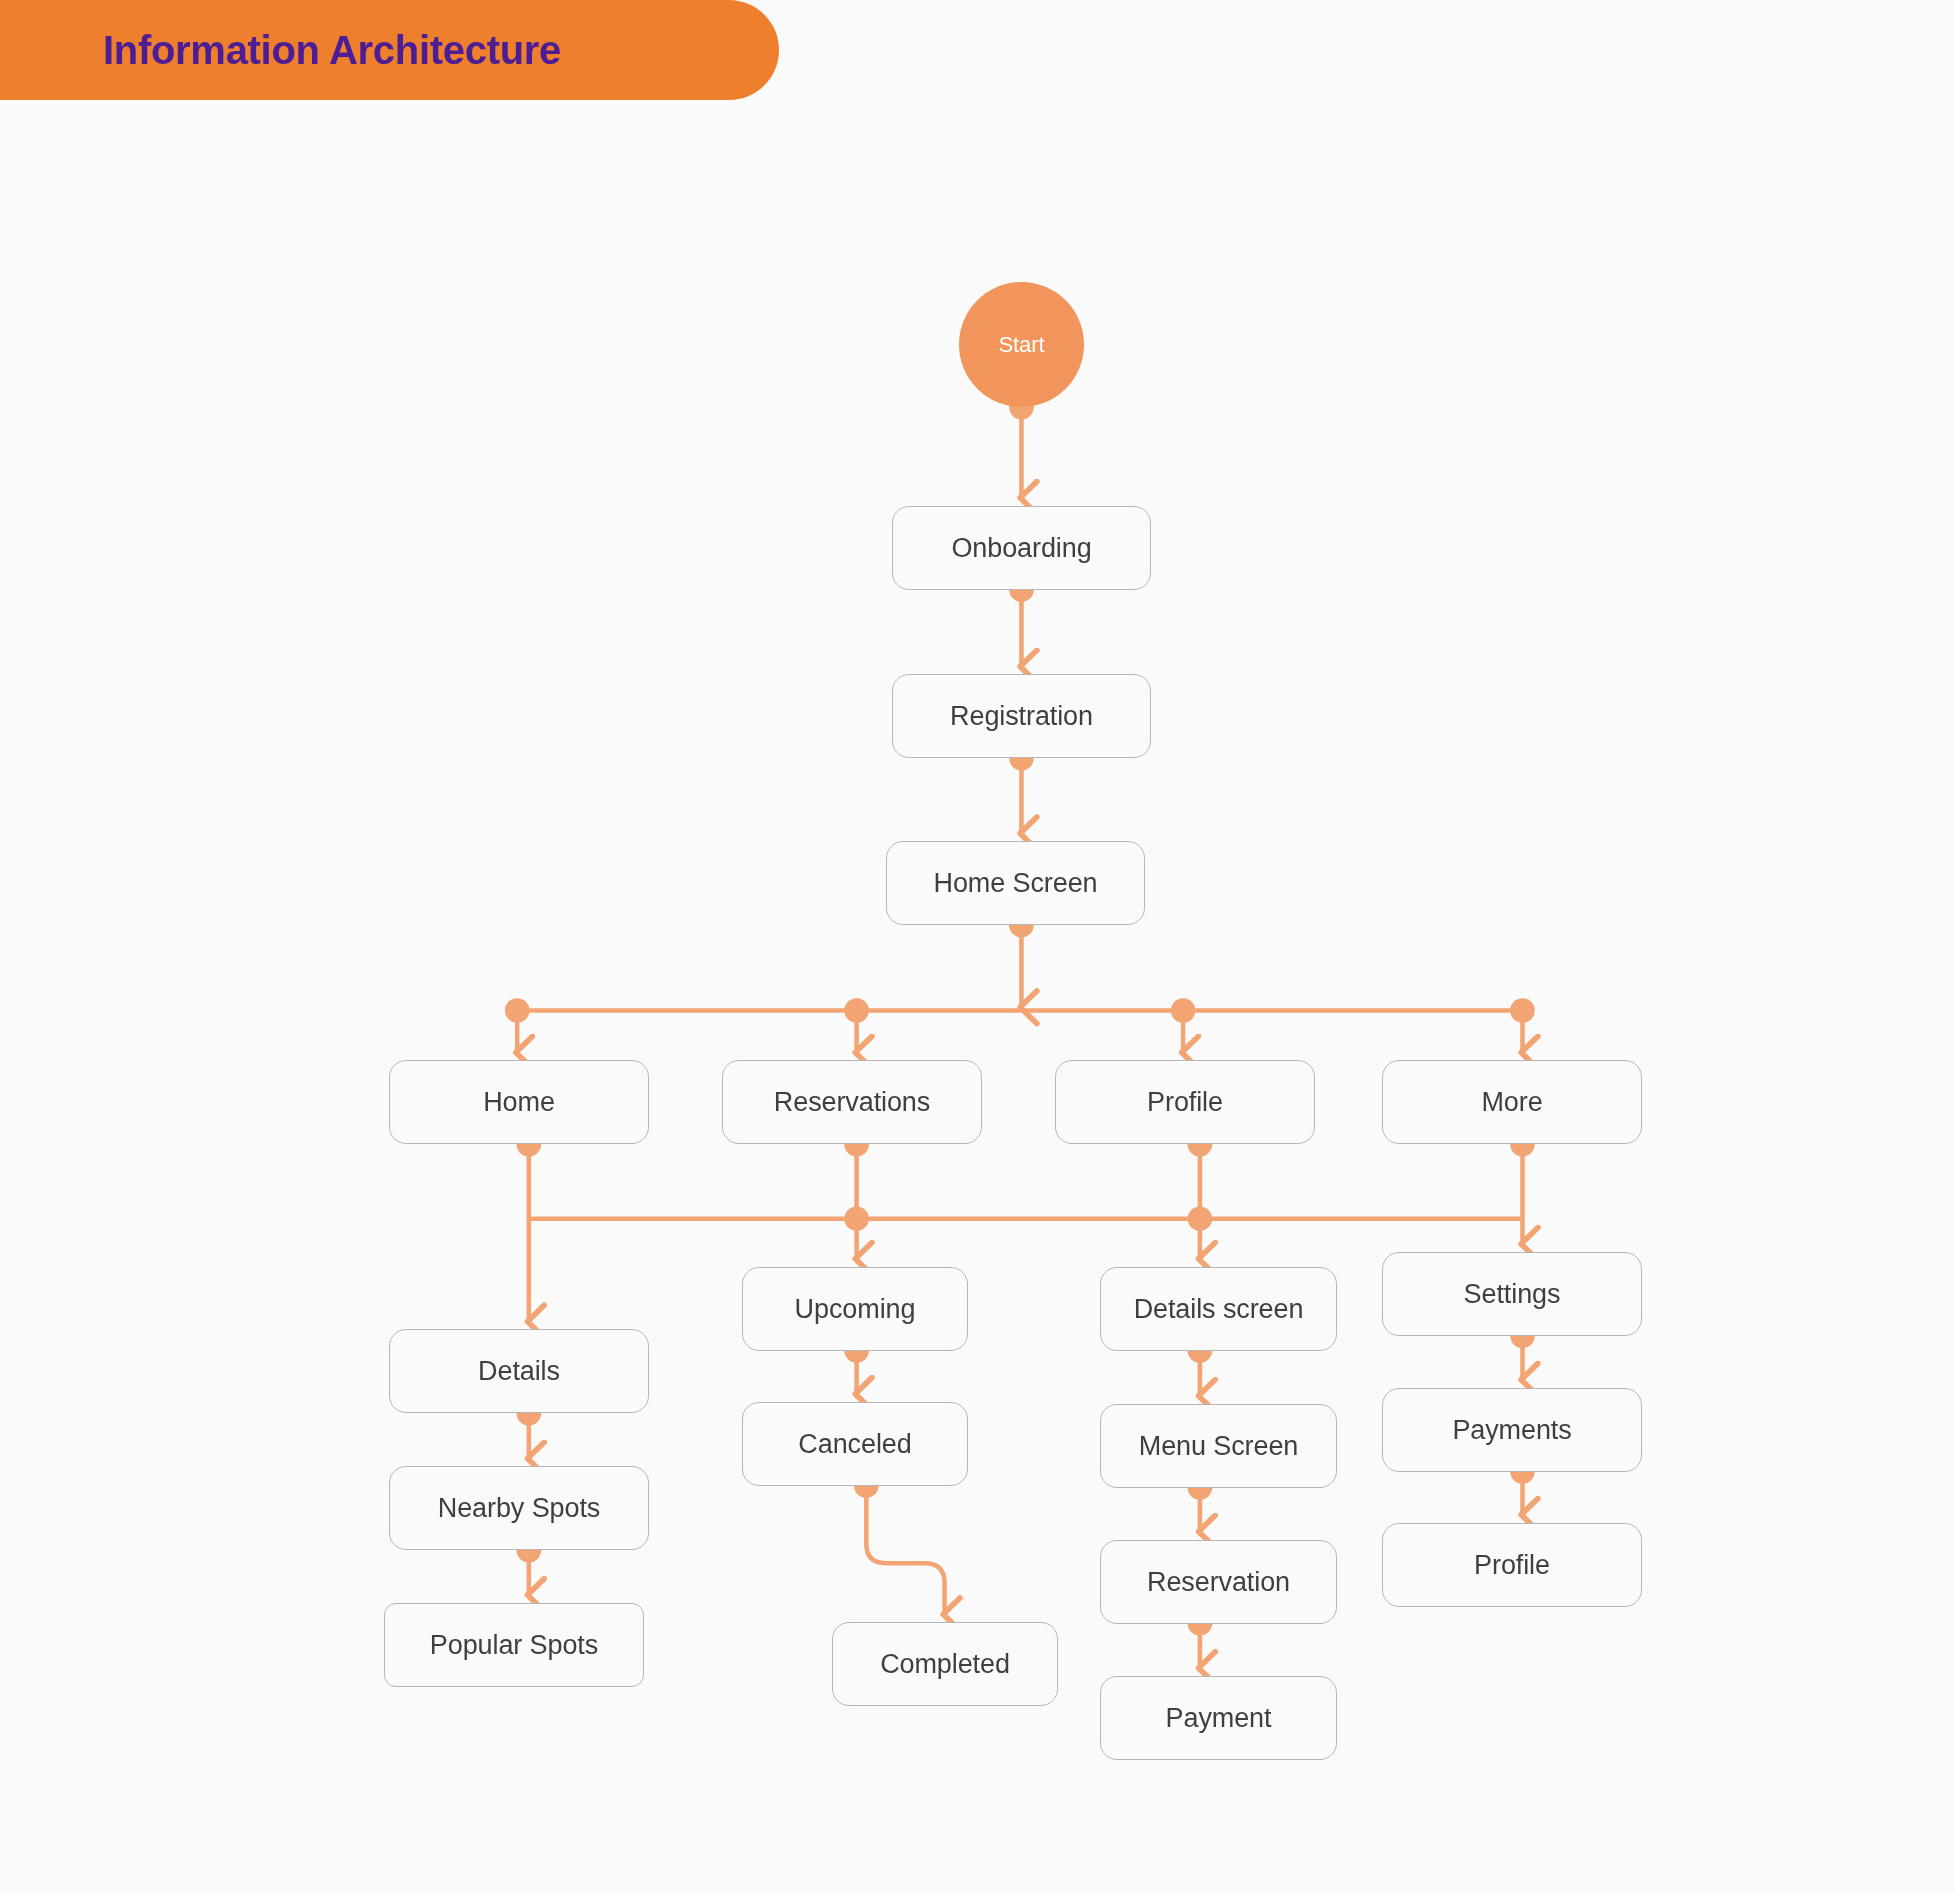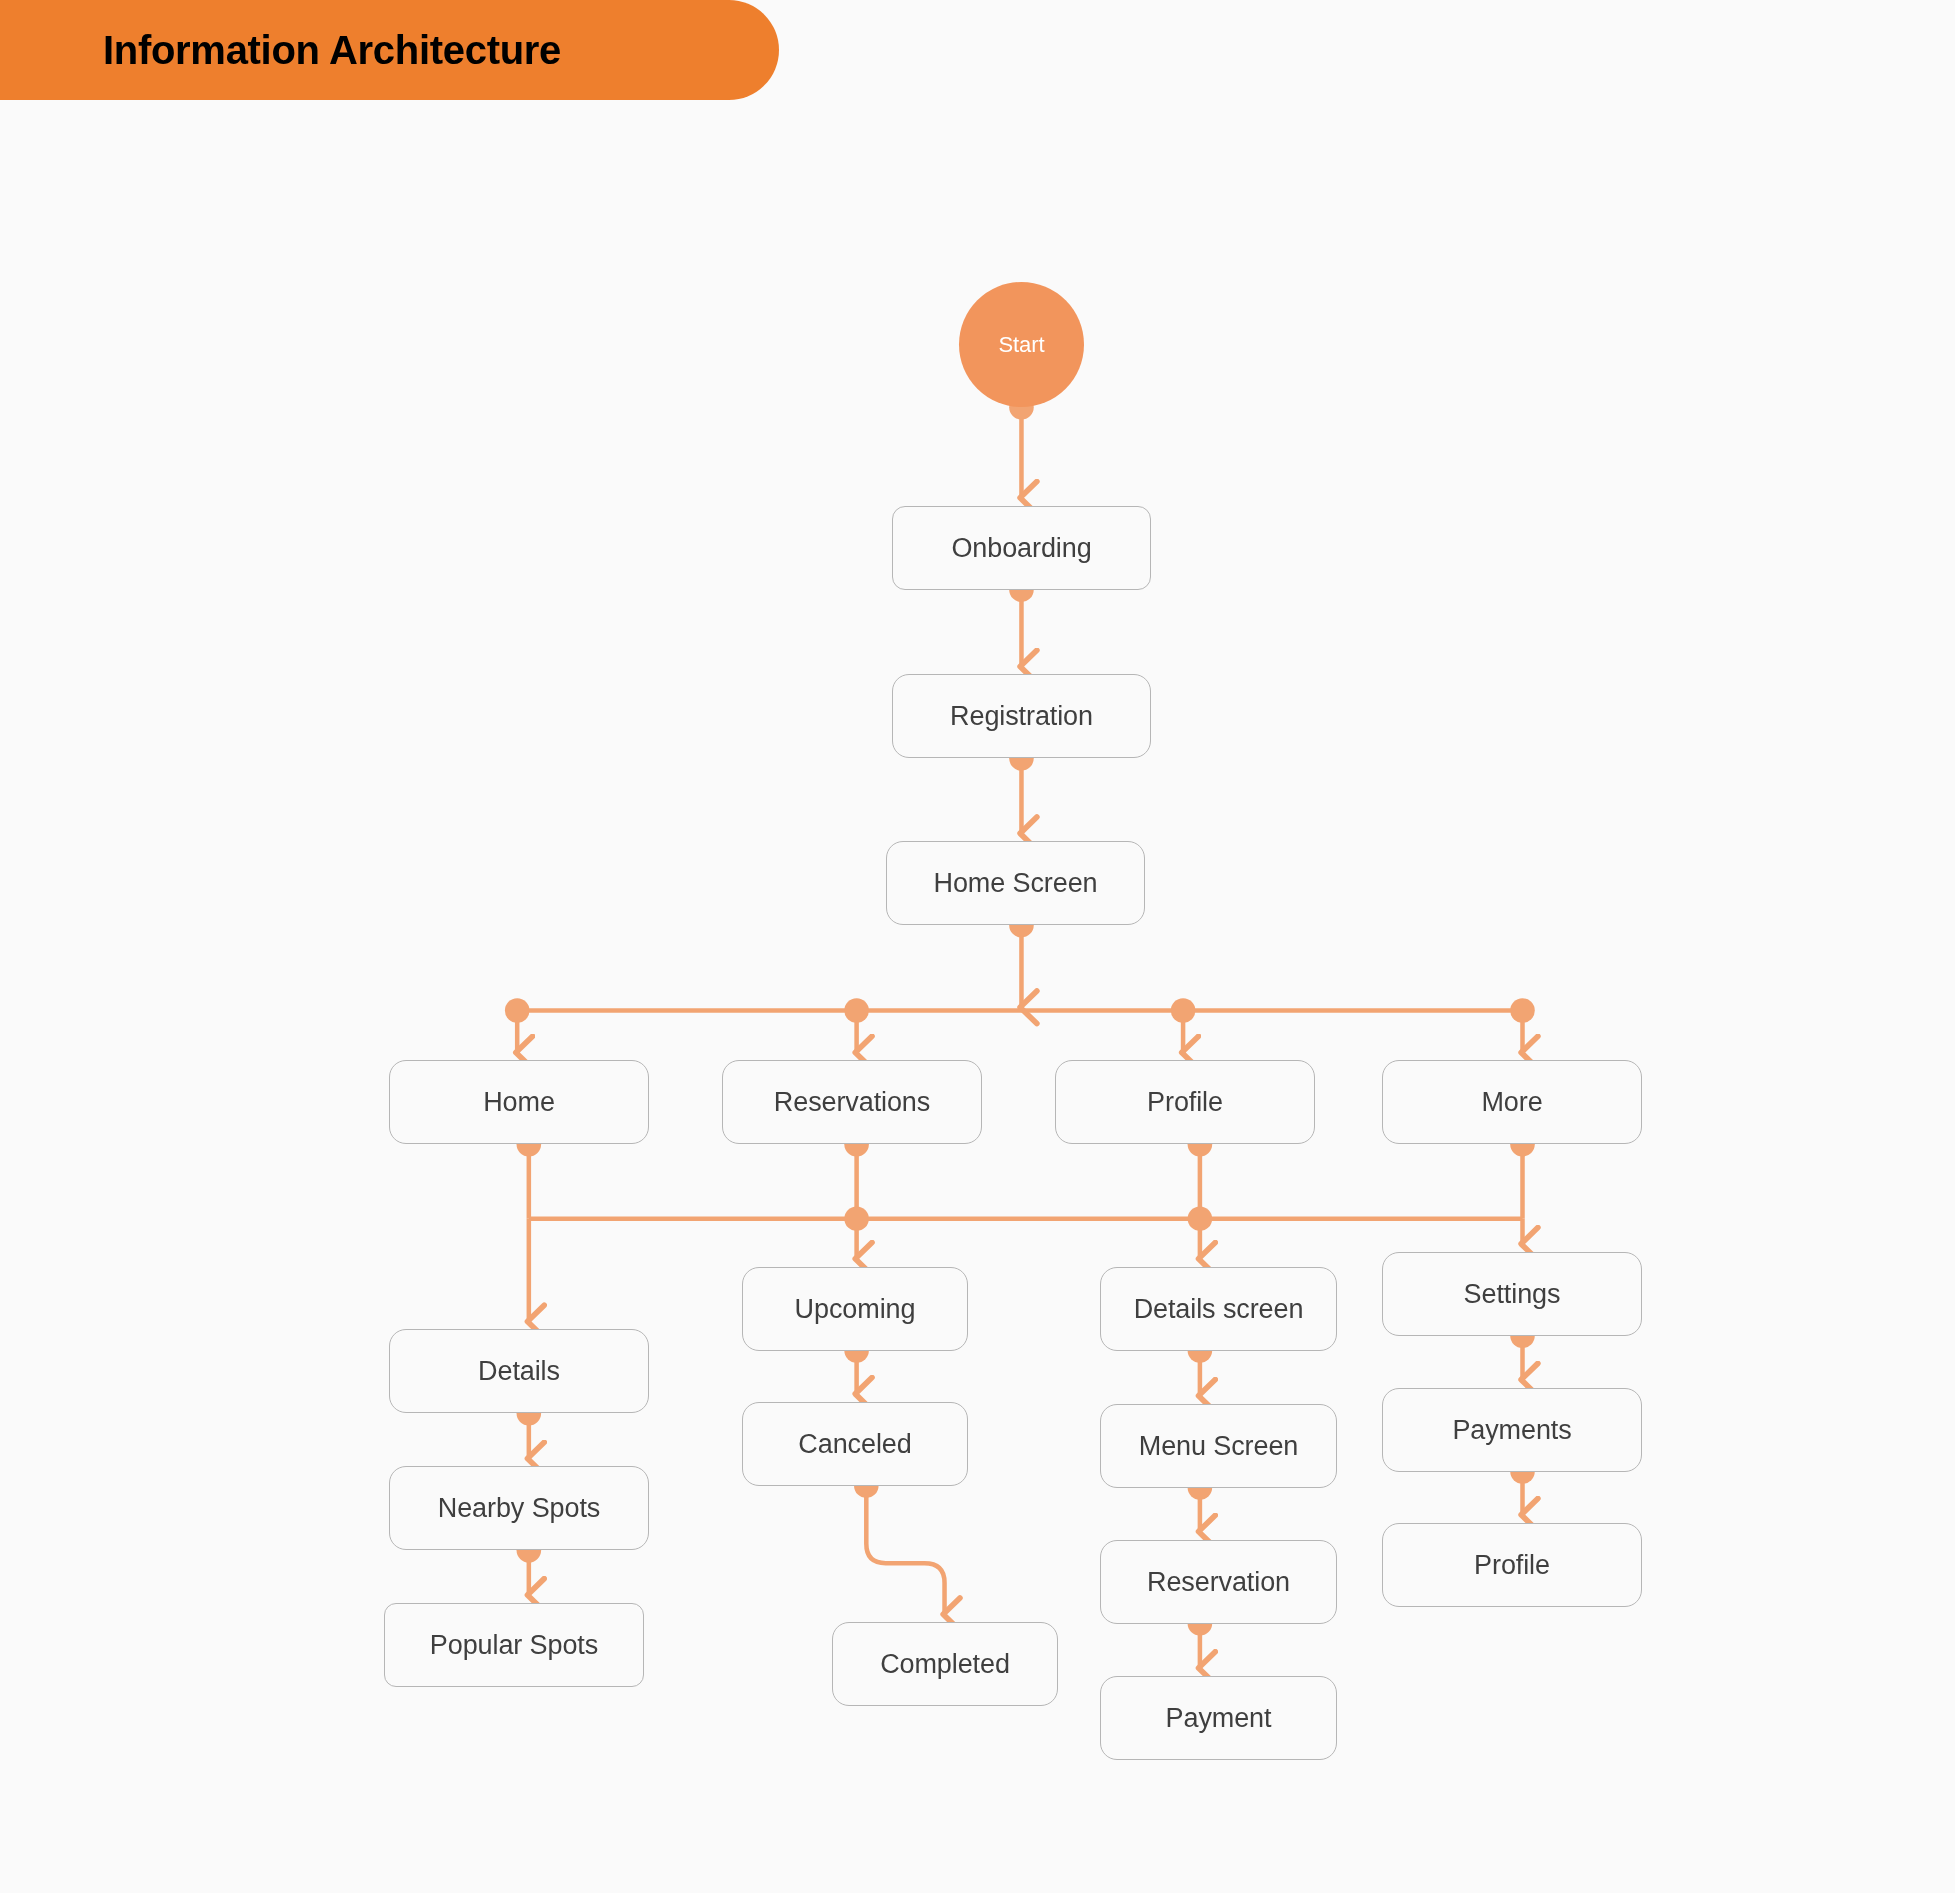--- a/index.html
+++ b/index.html
@@ -27,21 +27,21 @@
     top: 0;
     width: 805px;
     height: 100px;
     background: #ee7f2d;
     border-radius: 0 50px 50px 0;
     display: flex;
     align-items: center;
   }
   #header-title {
     margin-left: 129px;
-    color: #000000;
+    color: #4c1d95;
     font-size: 40px;
     font-weight: 700;
     letter-spacing: -0.3px;
     line-height: 1;
     white-space: nowrap;
   }
 
   
   #connector-layer {
     position: absolute;
@@ -165,21 +165,21 @@
       <circle cx="1856" cy="2511" r="19"></circle>
       <circle cx="2355" cy="2066" r="19"></circle>
       <circle cx="2355" cy="2276" r="19"></circle>
     </g>
   </svg>
 
   <div class="start-node" style="left:959px; top:282px; width:125px; height:125px;">
     <span class="node-label">Start</span>
   </div>
 
-  <div class="node" style="left:892px; top:506px; width:259px; height:84px;border-radius:13px;">
+  <div class="node" style="left:892px; top:506px; width:259px; height:84px;">
     <span class="node-label">Onboarding</span>
   </div>
 
   <div class="node" style="left:892px; top:674px; width:259px; height:84px;">
     <span class="node-label">Registration</span>
   </div>
 
   <div class="node" style="left:886px; top:841px; width:259px; height:84px;">
     <span class="node-label">Home Screen</span>
   </div>

